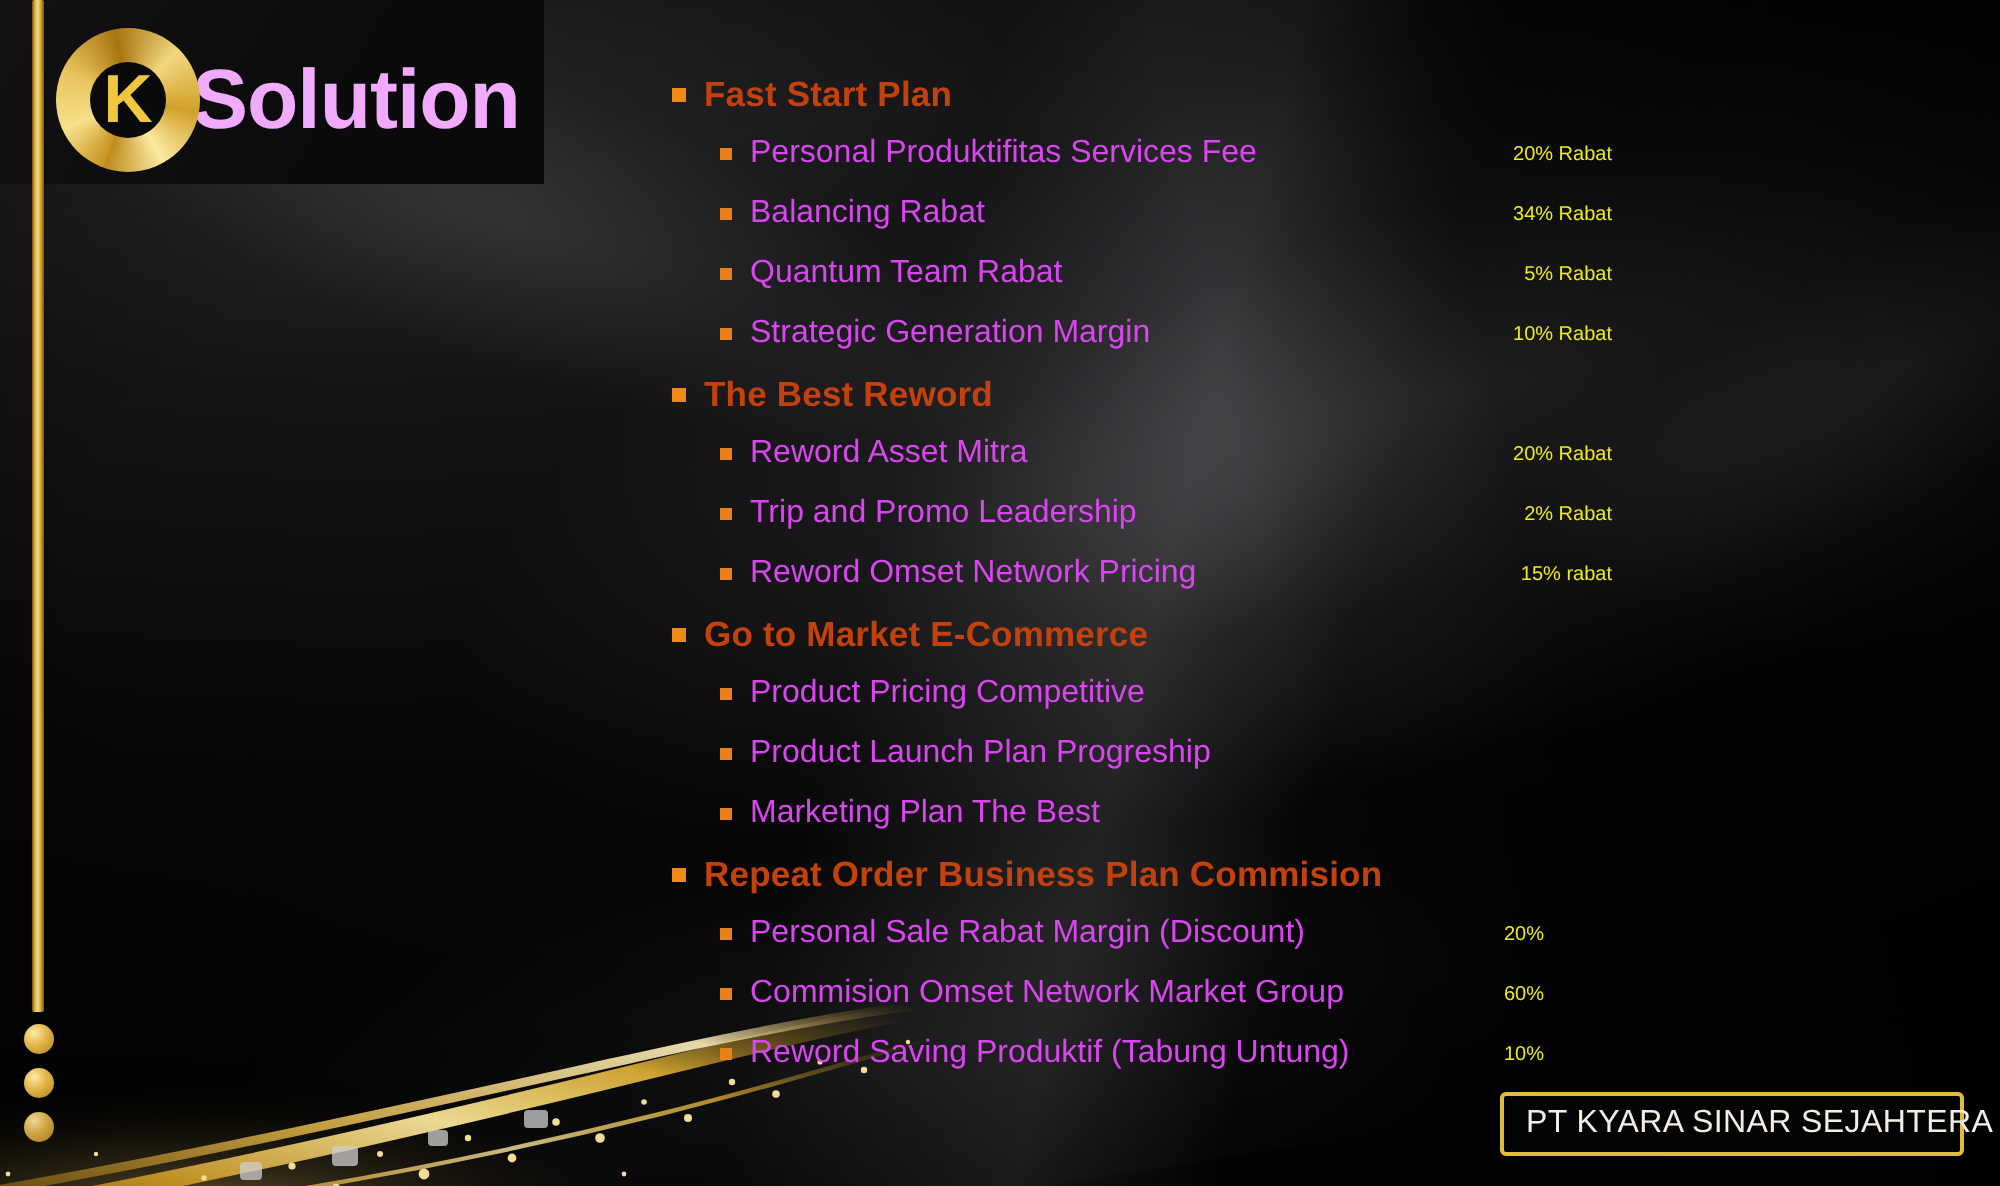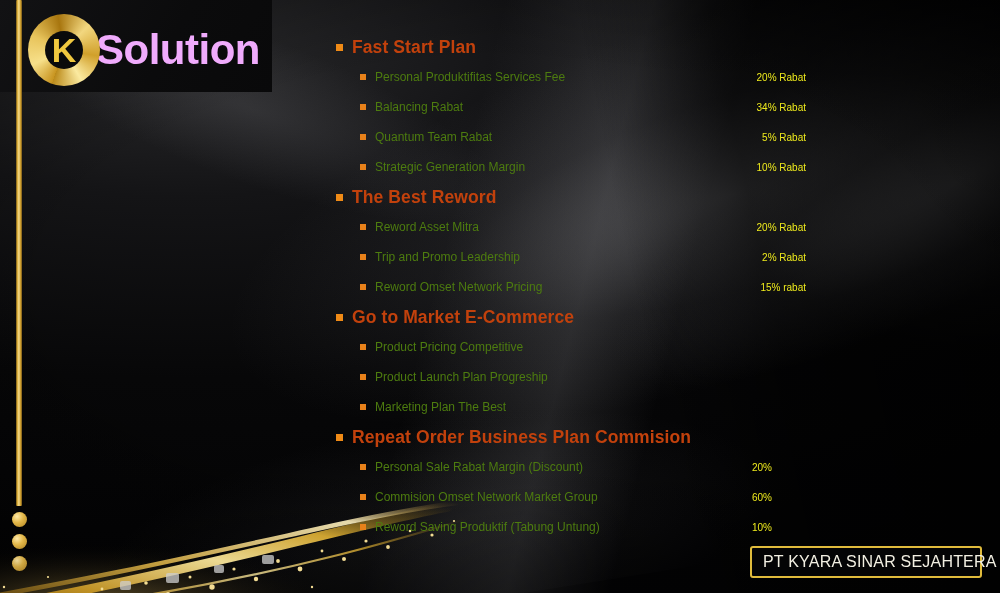--- a/index.html
+++ b/index.html
@@ -104,21 +104,21 @@
 
   .head-row{height:30px;align-items:center;}
   .head-row .bullet{top:0;}
   .head-text{
     color:#c2410c;font-size:17.5px;font-weight:bold;letter-spacing:.1px;white-space:nowrap;
   }
 
   .item-row{height:30px;align-items:center;margin-left:24px;}
   .item-row .bullet{top:0;}
   .item-text{
-    color:#4d7c0f;font-size:12px;white-space:nowrap;flex:1 1 auto;
+    color:#d946ef;font-size:16px;white-space:nowrap;flex:1 1 auto;
   }
   .item-val{
     color:#eeea1c;font-size:10px;white-space:nowrap;text-align:right;flex:0 0 auto;
   }
   .g1 .item-val,.g2 .item-val{width:96px;}
   .g4 .item-val{width:62px;margin-right:34px;}
 
   
   .footer-badge{
     position:absolute;left:750px;top:546px;width:232px;height:32px;

